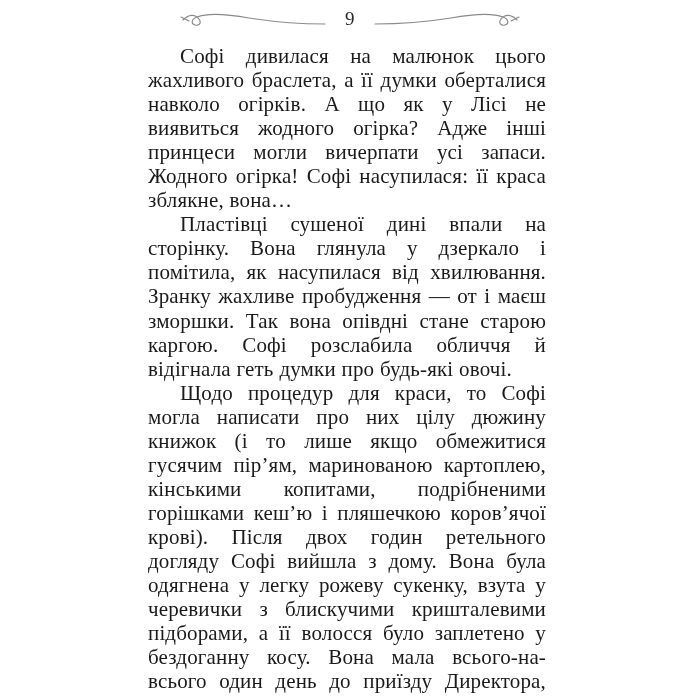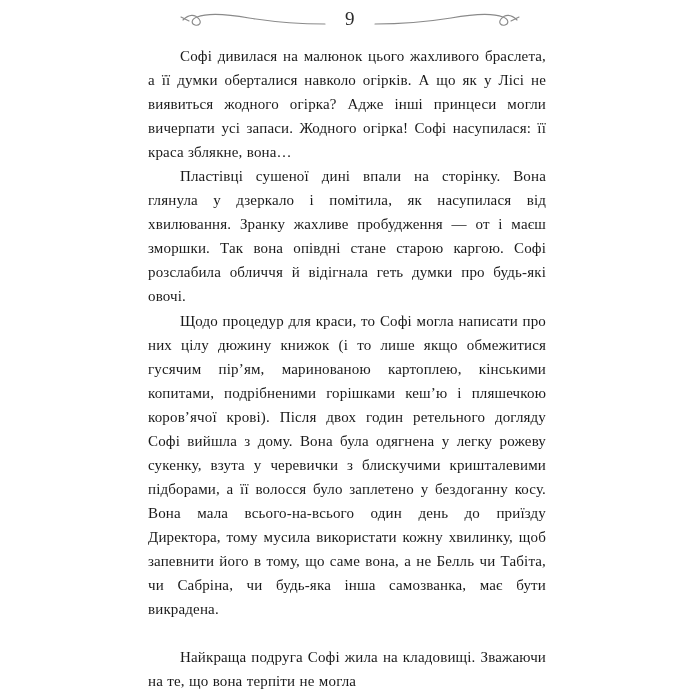--- a/index.html
+++ b/index.html
@@ -68,21 +68,21 @@
     left: 148px;
     top: 44px;
     width: 398px;
   }
 
   p.para {
     margin: 0;
     text-align: justify;
     text-justify: inter-word;
     text-indent: 32px;
-    font-size: 15px;
+    font-size: 21px;
     line-height: 24.05px;
     letter-spacing: 0.15px;
     word-spacing: 0.4px;
     hyphens: manual;
     -webkit-hyphens: manual;
   }
 
   p.para.gap-before {
     margin-top: 24px;
   }

